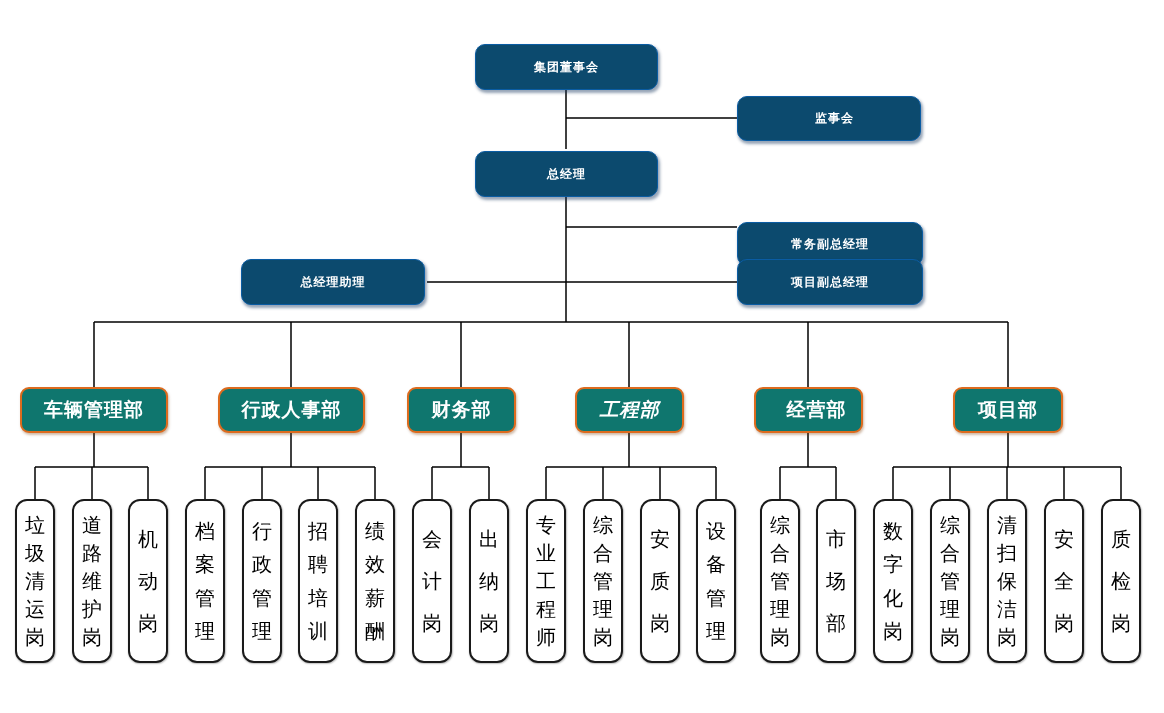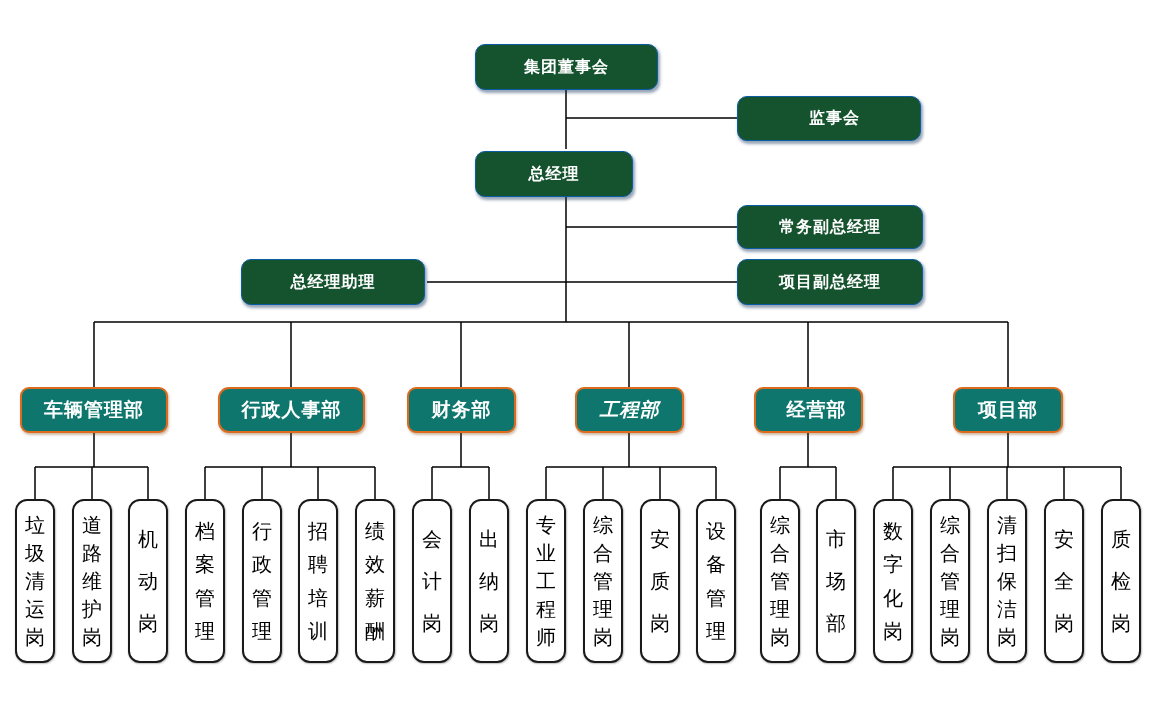--- a/index.html
+++ b/index.html
@@ -26,24 +26,24 @@
     display: flex;
     align-items: center;
     justify-content: center;
     box-sizing: border-box;
     color: #ffffff;
     font-weight: 600;
     letter-spacing: 1px;
     white-space: nowrap;
   }
   .node.blue {
-    background: #14532d;
+    background: #0c4a6e;
     border: 1px solid #0a5ca3;
     border-radius: 10px;
-    font-size: 16px;
+    font-size: 12px;
     box-shadow: 1.5px 2.5px 3px rgba(23, 54, 93, 0.45);
   }
   .node.orange {
     background: #0f766e;
     border: 2px solid #dd6b1e;
     border-radius: 9px;
     font-size: 19px;
     box-shadow: 1px 2px 2.5px rgba(120, 60, 10, 0.35);
   }
   .leaf {
@@ -128,23 +128,23 @@
       <path d="M950,467 V499"></path>
       <path d="M1007,467 V499"></path>
       <path d="M1064,467 V499"></path>
       <path d="M1121,467 V499"></path>
   </svg>
 
   <div class="node blue" style="left:475px; top:44px; width:183px; height:46px;">集团董事会</div>
 
   <div class="node blue" style="left:737px; top:96px; width:184px; height:45px;padding-left:11px;">监事会</div>
 
-  <div class="node blue" style="left:475px; top:151px; width:158px; height:46px;">总经理</div>
-
-  <div class="node blue" style="left:737px; top:205px; width:186px; height:44px;">常务副总经理</div>
+  <div class="node blue" style="left:475px; top:151px; width:183px; height:46px;">总经理</div>
+
+  <div class="node blue" style="left:737px; top:222px; width:186px; height:44px;">常务副总经理</div>
 
   <div class="node blue" style="left:241px; top:259px; width:184px; height:46px;">总经理助理</div>
 
   <div class="node blue" style="left:737px; top:259px; width:186px; height:46px;">项目副总经理</div>
 
   <div class="node orange" style="left:20px; top:387px; width:148px; height:46px;">车辆管理部</div>
 
   <div class="node orange" style="left:218px; top:387px; width:147px; height:46px;border-radius:11px;">行政人事部</div>
 
   <div class="node orange" style="left:407px; top:387px; width:109px; height:46px;text-align:center;">财务部</div>

